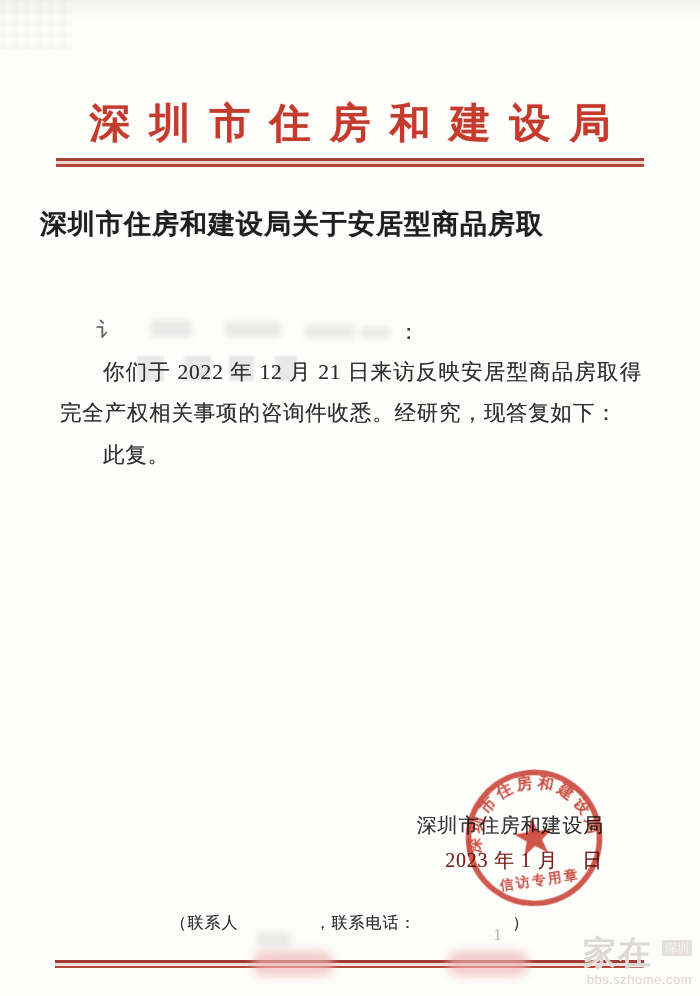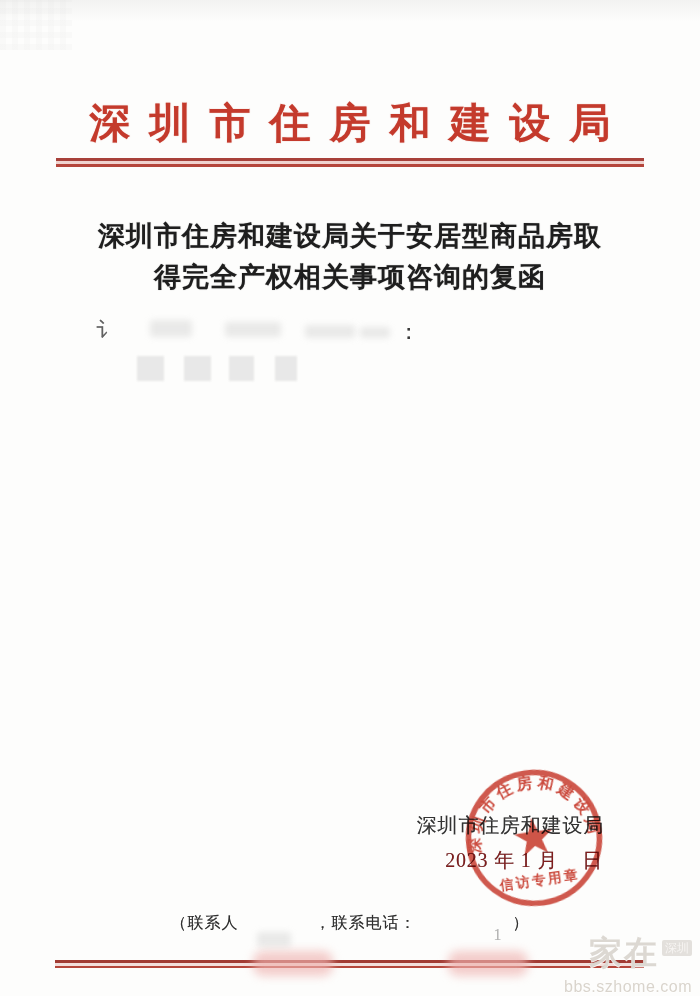--- a/index.html
+++ b/index.html
@@ -26,22 +26,22 @@
     color:#c43a2c;
     text-shadow:0 0 1px rgba(196,58,44,.55);
     white-space:nowrap;
   }
   .rule-double{position:absolute;top:158px;left:56px;width:588px;height:10px;}
   .rule-double .r1{height:3px;background:#a8413a;}
   .rule-double .gap{height:3px;background:#f0d3cf;}
   .rule-double .r2{height:3px;background:#b5463b;}
   
   .doc-title{
-    position:absolute;top:204px;left:40px;right:40px;margin:12px;
-    text-align:center;
+    position:absolute;top:204px;left:40px;right:40px;margin:0;
+    text-align:left;
     font-size:27px;line-height:41px;font-weight:bold;color:#1e1e1e;
     text-shadow:0 0 1px rgba(30,30,30,.45);
     letter-spacing:1px;
   }
   
   .body-block{
     position:absolute;top:310px;left:60px;width:582px;
     font-size:21.5px;line-height:41.5px;letter-spacing:.8px;
     color:#2e2e2e;text-align:justify;
     text-shadow:0 0 .6px rgba(46,46,46,.5);
@@ -90,31 +90,31 @@
   .pink-blob{position:absolute;top:-9px;height:25px;width:80px;
     background:rgba(238,178,175,.65);filter:blur(5px);border-radius:10px;}
   .pink-blob.b1{left:198px;}
   .pink-blob.b2{left:393px;}
   
   .watermark{
     position:absolute;right:8px;top:936px;z-index:4;
     font-family:"Liberation Sans","DejaVu Sans",sans-serif;
     text-align:right;line-height:1;
   }
-  .watermark .row{display:flex;align-items:flex-start;justify-content:flex-end;gap:3px;}
+  .watermark .row{display:flex;align-items:flex-start;gap:9px;}
   .watermark .main{
     font-size:33px;font-weight:bold;color:rgba(214,209,202,.85);
     text-shadow:0 1px 0 rgba(255,255,255,.9);letter-spacing:2px;
   }
   .watermark .badge{
     margin-top:4px;font-size:12px;padding:2px 3px;border-radius:2px;
     background:rgba(205,200,193,.55);color:rgba(248,246,243,.95);
   }
   .watermark .sub{
-    margin-top:10px;font-size:16px;color:rgba(213,207,199,.9);
+    margin-top:4px;font-size:13px;color:rgba(213,207,199,.9);
     text-shadow:0 1px 0 rgba(255,255,255,.85);letter-spacing:.5px;
   }
 </style>
 </head>
 <body>
 
 <div class="page">
 
   <div class="top-band"></div>
   <div class="corner-grid"></div>
@@ -122,37 +122,38 @@
   <h1 class="letterhead">深圳市住房和建设局</h1>
 
   <div class="rule-double">
     <div class="r1"></div>
       <div class="gap"></div>
       <div class="r2"></div>
   </div>
 
   <h2 class="doc-title">
     <span>深圳市住房和建设局关于安居型商品房取</span><br>
-    <span>得完全产权相关事项咨询的复函</span>
   </h2>
 
   <div class="redaction" style="left:137px;top:356px;width:27px;height:25px;"></div>
   <div class="redaction" style="left:184px;top:356px;width:27px;height:25px;"></div>
   <div class="redaction" style="left:229px;top:356px;width:25px;height:25px;"></div>
   <div class="redaction" style="left:275px;top:356px;width:22px;height:25px;"></div>
 
   <div class="body-block">
     <div class="salutation">
       <span class="partial-char">讠</span>
       <span class="smudge" style="left:90px;top:10px;width:42px;height:17px;"></span>
       <span class="smudge" style="left:165px;top:12px;width:56px;height:15px;"></span>
       <span class="smudge" style="left:245px;top:15px;width:50px;height:13px;"></span>
       <span class="smudge" style="left:300px;top:17px;width:30px;height:11px;"></span>
       <span class="colon">：</span>
     </div>
+    <p>你们于 2022 年 12 月 21 日来访反映安居型商品房取得完全产权相关事项的咨询件收悉。经研究，现答复如下：</p>
+    <p>此复。</p>
   </div>
 
   <div class="signature">深圳市住房和建设局</div>
 
   <div class="date-line">
     <span>2023 年 1 月</span><span class="day-gap"></span><span>日</span>
   </div>
 
   <div class="seal">
     <svg width="142" height="142" viewBox="0 0 140 140" xmlns="http://www.w3.org/2000/svg" xmlns:xlink="http://www.w3.org/1999/xlink">

